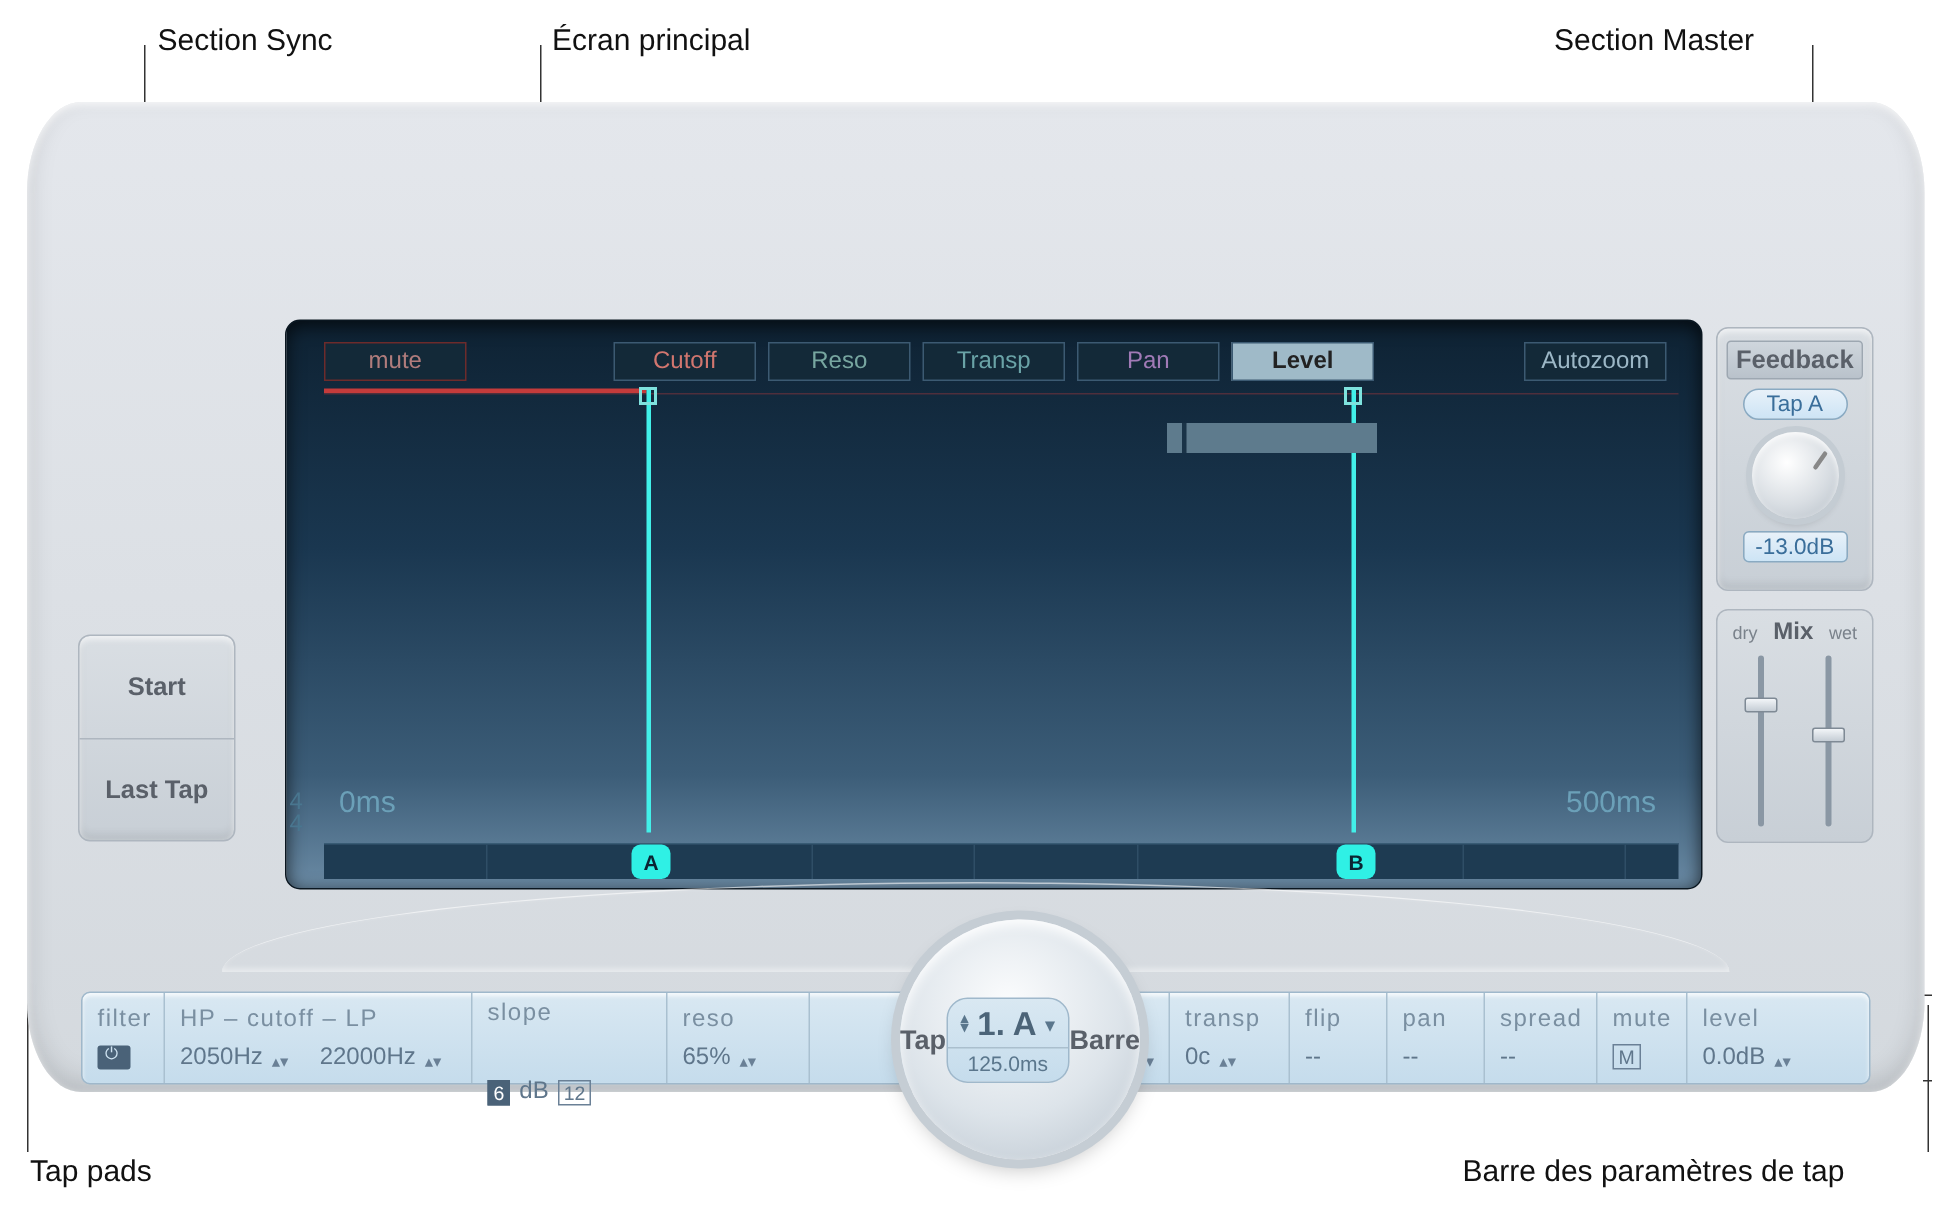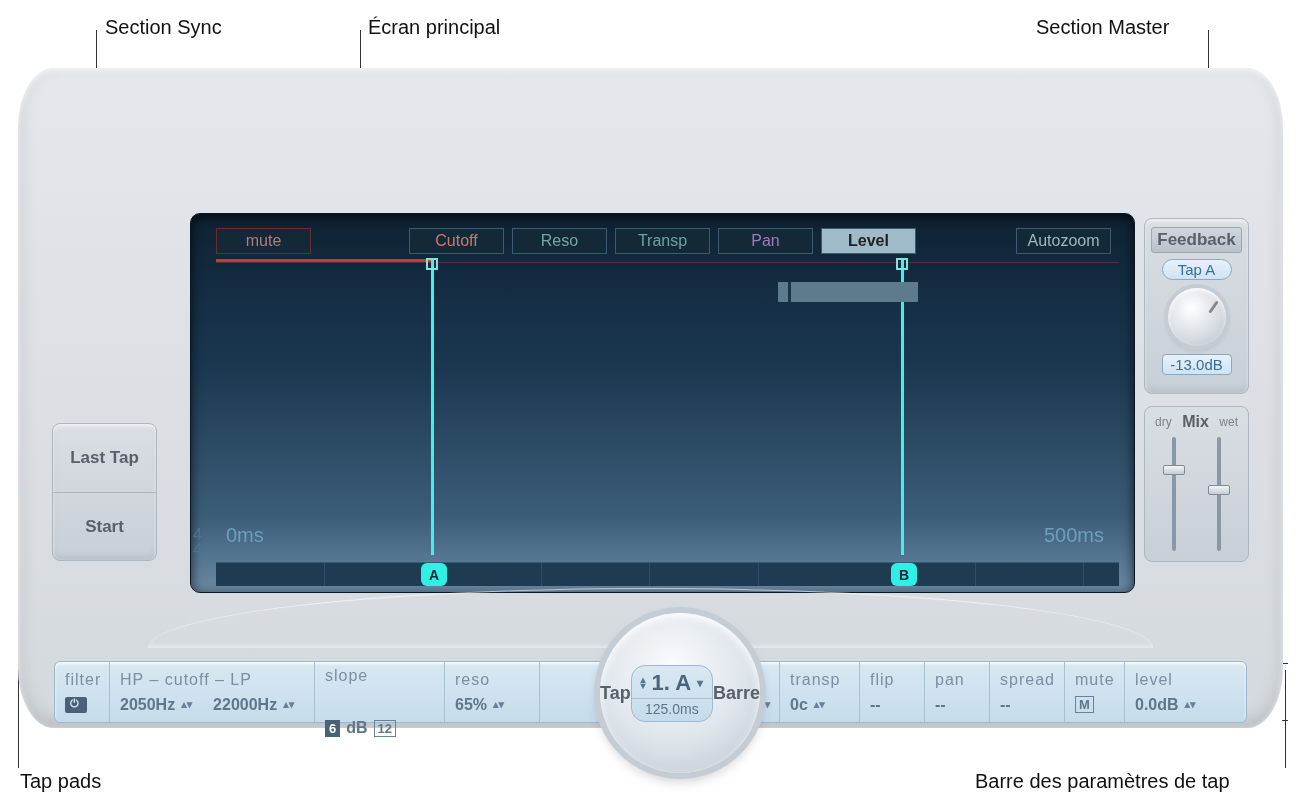--- a/index.html
+++ b/index.html
@@ -83,21 +83,21 @@
 .slider .thumb{position:absolute;left:4px;width:22px;height:10px;background:linear-gradient(#f2f5f8,#c5cdd5);border:1px solid #7f8a95;border-radius:2px;}
 
 
 .tap-bar{position:absolute;left:36px;right:36px;top:593px;height:62px;
   background:linear-gradient(#d9e8f2,#c5dcec);border:1px solid #9fb8cb;border-radius:6px;
   display:flex;align-items:stretch;color:#61758a;font-size:16px;
   box-shadow:inset 0 2px 3px rgba(255,255,255,.8);}
 .tap-cell{display:flex;flex-direction:column;justify-content:space-around;padding:5px 10px;border-right:1px solid #a9c0d0;}
 .tap-cell:last-child{border-right:none;}
 .tap-cell .hdr{font-size:16px;letter-spacing:1px;color:#7a8fa1;white-space:nowrap;}
-.tap-cell .val{font-size:16px;color:#5f768b;display:flex;align-items:center;gap:6px;white-space:nowrap;font-weight:bold;}
+.tap-cell .val{font-size:16px;color:#5f768b;display:flex;align-items:flex-end;gap:6px;white-space:nowrap;}
 .pwr{display:inline-block;width:22px;height:16px;background:#4a6278;border-radius:2px;position:relative;}
 .pwr::after{content:"⏻";color:#cfe3f1;font-size:11px;position:absolute;left:5px;top:0;}
 .stepper{font-size:11px;color:#6a8096;}
 .box-num{border:1px solid #6a8096;padding:0 3px;font-size:13px;}
 .center-gap{width:170px;border:none;}
 
 
 .medallion{position:absolute;left:582px;top:545px;width:160px;height:160px;border-radius:50%;
   background:radial-gradient(circle at 45% 35%,#fbfcfd,#dde4ea 55%,#b9c3cd);
   box-shadow:inset 0 4px 8px rgba(255,255,255,.9),0 0 0 6px #c5cdd4,0 6px 14px rgba(0,0,0,.25);
@@ -130,22 +130,22 @@
 
 <div class="callout-label" style="left:975px;top:770px;">Barre des paramètres de tap</div>
 <div class="callout-line" style="left:1285px;top:670px;width:1px;height:98px;"></div>
 <div class="callout-line" style="left:1282px;top:663px;width:6px;height:1px;"></div>
 <div class="callout-line" style="left:1282px;top:720px;width:6px;height:1px;"></div>
 
 <div class="plugin-shell">
 
 
   <div class="tap-pads">
+    <div class="pad">Start</div>
     <div class="pad">Last Tap</div>
-    <div class="pad">Start</div>
   </div>
 
   <div class="main-disp">
     <div class="disp-tabs">
       <div class="tab-btn mute">mute</div>
       <div class="tab-gap"></div>
       <div class="tab-btn cutoff">Cutoff</div>
       <div class="tab-btn reso">Reso</div>
       <div class="tab-btn transp">Transp</div>
       <div class="tab-btn pan">Pan</div>

